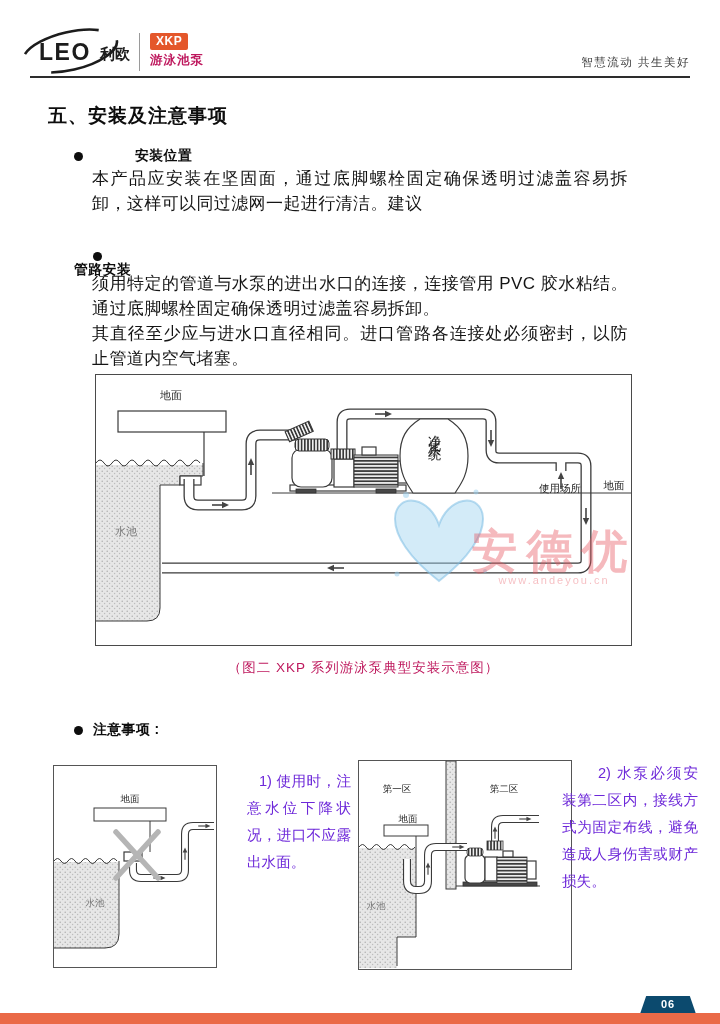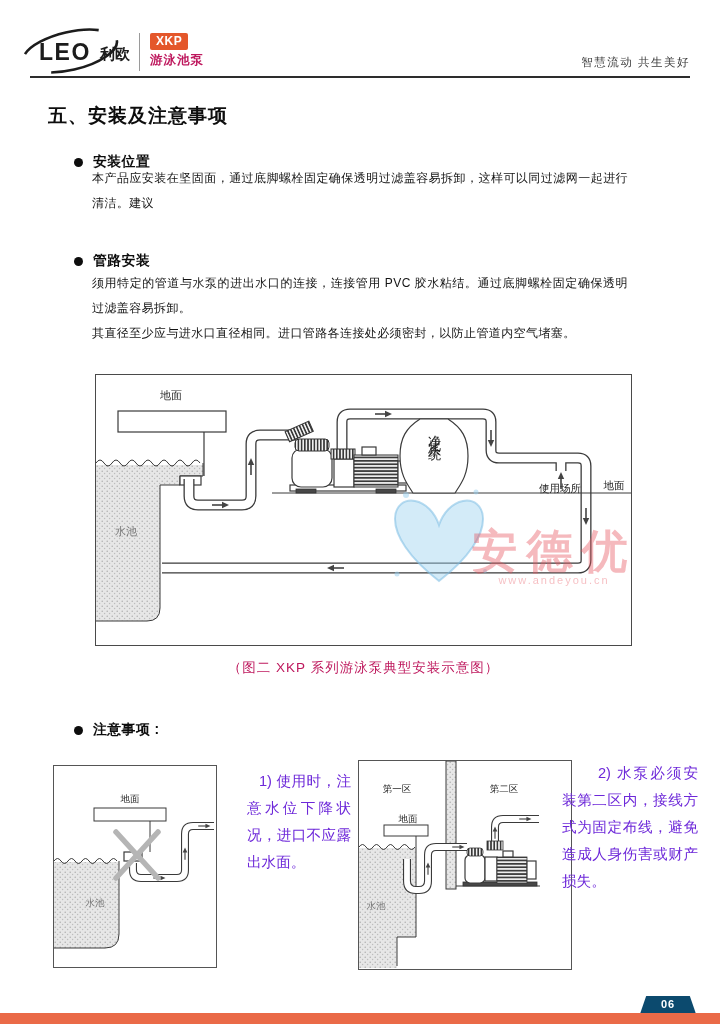--- a/index.html
+++ b/index.html
@@ -16,22 +16,22 @@
          font-size:12px;font-weight:bold;padding:1px 6px 2px;border-radius:2px;letter-spacing:.5px;}
   .series-name{position:absolute;left:150px;top:52px;font-size:12.5px;font-weight:600;color:#be185d;letter-spacing:1px;}
   .tagline{position:absolute;right:30px;top:55px;font-size:11.5px;color:#3d3d3d;letter-spacing:1.5px;}
   .hdr-rule{position:absolute;left:30px;top:76px;width:660px;height:2px;background:#2d2d2d;}
 
   
   .sec-title{position:absolute;left:48px;top:103px;font-size:19px;font-weight:800;color:#0d0d0d;letter-spacing:1px;}
   .bullet-row{position:absolute;left:74px;display:flex;align-items:center;}
   .dot{width:9px;height:9px;border-radius:50%;background:#0d0d0d;margin-right:10px;flex:0 0 auto;}
   .bullet-label{font-size:13.8px;font-weight:700;color:#0d0d0d;letter-spacing:.5px;}
-  .row-1{top:153px;} .row-2{top:252px;} .row-3{top:721px;}
-  .para-block{position:absolute;left:92px;width:536px;font-size:12px;line-height:25px;
+  .row-1{top:147px;gap:42px;} .row-2{top:252px;flex-direction:column;} .row-3{top:721px;}
+  .para-block{position:absolute;left:92px;width:536px;font-size:17px;line-height:25px;
               color:#141414;font-weight:500;text-align:justify;letter-spacing:.4px;}
   .pb-1{top:166px;} .pb-2{top:271px;}
   .para-block p{margin:0;}
 
   
   .figure-box{position:absolute;left:95px;top:374px;width:537px;height:272px;
               border:1.5px solid #4a4a4a;box-sizing:border-box;}
   .figure-box svg{position:absolute;left:0;top:0;}
   .tank-vtext{position:absolute;left:329px;top:50px;width:18px;height:68px;
               writing-mode:vertical-rl;text-orientation:upright;font-size:13px;

